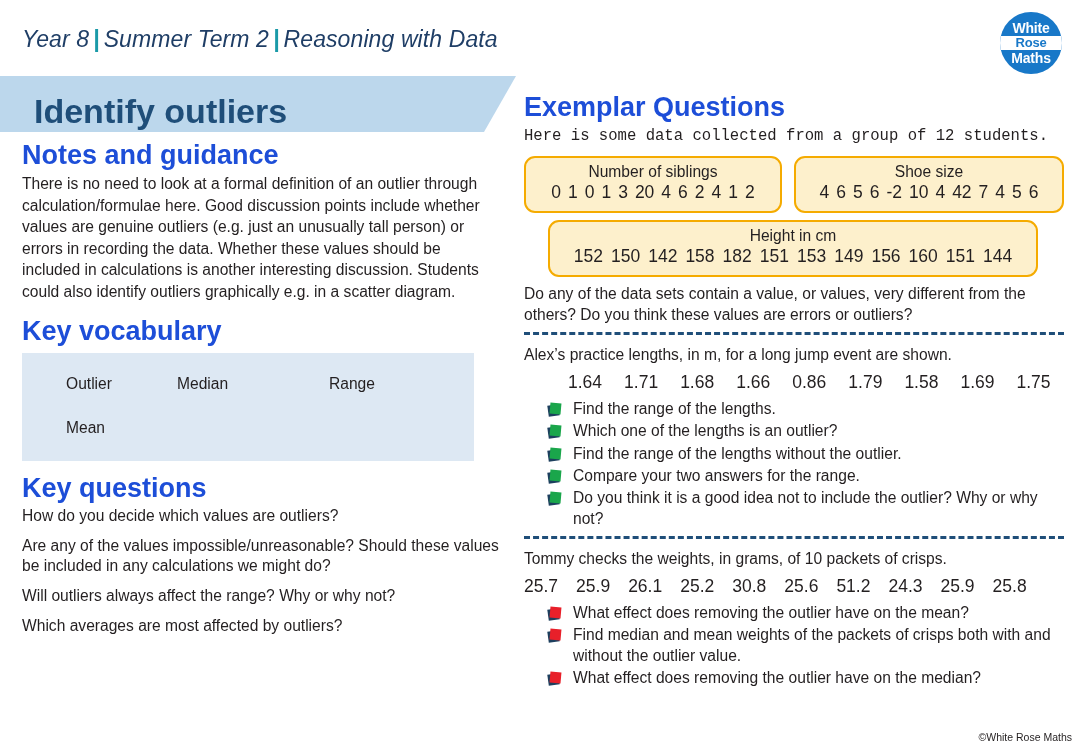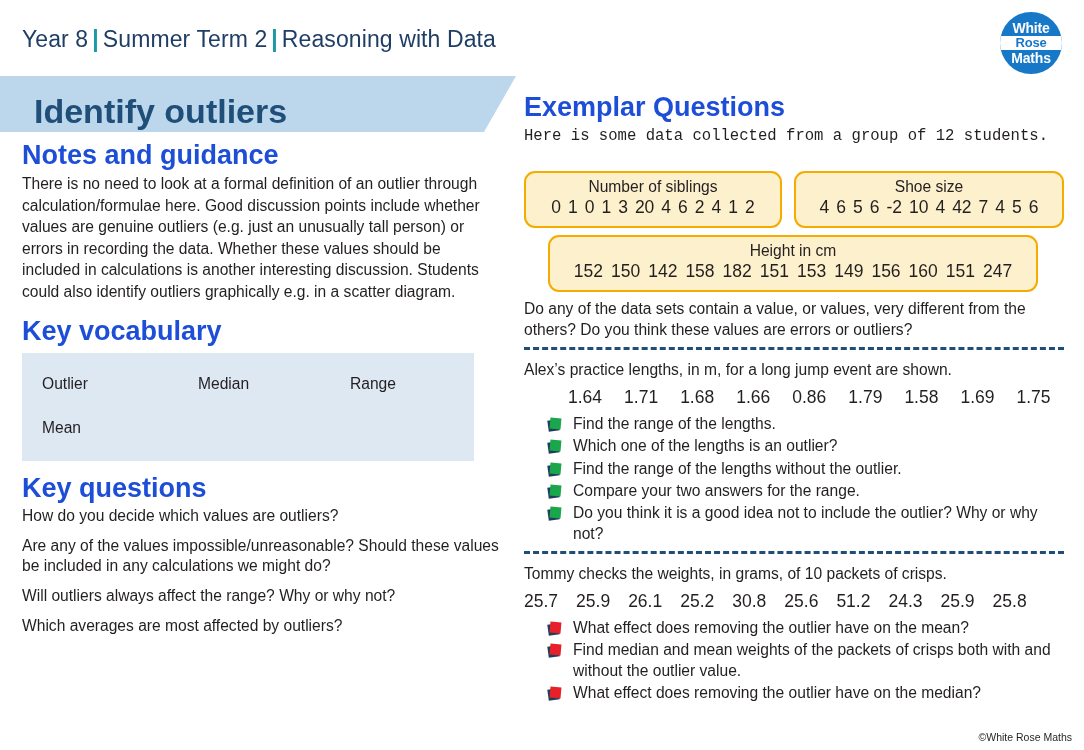--- a/index.html
+++ b/index.html
@@ -6,21 +6,21 @@
   html, body {
     width: 1084px; height: 750px;
     background: #ffffff;
     font-family: "Liberation Sans", sans-serif;
     overflow: hidden;
   }
   .page { position: relative; width: 1084px; height: 750px; }
 
   
   .header-bar {
-    position: absolute; left: 0; top: 0; width: 1084px; height: 68px;
+    position: absolute; left: 0; top: 0; width: 1084px; height: 68px; font-style: italic;
   }
   .header-title {
     position: absolute; left: 22px; top: 26px;
     font-size: 23px; color: #1f3e66; font-weight: 400; letter-spacing: .1px;
     white-space: nowrap;
   }
   .header-title .sep {
     color: #1a9aa8; font-weight: 700; padding: 0 4px;
   }
 
@@ -69,38 +69,38 @@
   .vocab-box {
     background: #dde8f3;
     width: 452px; padding: 22px 0 24px 0;
     margin-top: 6px;
   }
   .vocab-row { display: flex; }
   .vocab-row + .vocab-row { margin-top: 26px; }
   .vocab-cell {
     font-size: 15.6px; color: #231f20;
   }
-  .vocab-cell.c1 { width: 176px; padding-left: 20px; }
+  .vocab-cell.c1 { width: 155px; padding-left: 44px; }
   .vocab-cell.c2 { width: 152px; }
   .vocab-cell.c3 { width: 120px; }
 
   .kq-list { margin-top: 2px; }
   .kq-item {
     font-size: 15.6px; color: #231f20; line-height: 1.33;
     margin-bottom: 9px;
   }
 
   
   .right-col { position: absolute; left: 524px; top: 92px; width: 540px; }
 
   .rq-text {
     font-size: 15.6px; color: #231f20; line-height: 1.36;
   }
 
-  .data-row { display: flex; gap: 12px; margin-top: 24px; }
+  .data-row { display: flex; gap: 12px; margin-top: 9px; }
 
   .data-box {
     background: #fdf0cc;
     border: 2.5px solid #f5ab00;
     border-radius: 11px;
     padding: 5px 10px 7px 10px;
     text-align: center;
   }
   .data-box .db-title {
     font-size: 15.6px; color: #231f20; line-height: 1.2;
@@ -219,21 +219,21 @@
         <div class="db-values"><span>0</span><span>1</span><span>0</span><span>1</span><span>3</span><span>20</span><span>4</span><span>6</span><span>2</span><span>4</span><span>1</span><span>2</span></div>
       </div>
       <div class="data-box box-shoe">
         <div class="db-title">Shoe size</div>
         <div class="db-values"><span>4</span><span>6</span><span>5</span><span>6</span><span>-2</span><span>10</span><span>4</span><span>42</span><span>7</span><span>4</span><span>5</span><span>6</span></div>
       </div>
     </div>
 
     <div class="data-box box-height">
       <div class="db-title">Height in cm</div>
-      <div class="db-values"><span>152</span><span>150</span><span>142</span><span>158</span><span>182</span><span>151</span><span>153</span><span>149</span><span>156</span><span>160</span><span>151</span><span>247</span></div>
+      <div class="db-values"><span>152</span><span>150</span><span>142</span><span>158</span><span>182</span><span>151</span><span>153</span><span>149</span><span>156</span><span>160</span><span>151</span><span>144</span></div>
     </div>
 
     <div class="rq-text" style="margin-top:6px;">Do any of the data sets contain a value, or values, very different from the others? Do you think these values are errors or outliers?</div>
 
     <div class="dashed-sep"></div>
 
     <div class="rq-text">Alex’s practice lengths, in m, for a long jump event are shown.</div>
     <div class="value-strip indent"><span>1.64</span><span>1.71</span><span>1.68</span><span>1.66</span><span>0.86</span><span>1.79</span><span>1.58</span><span>1.69</span><span>1.75</span></div>
 
     <div class="bullet-list">

